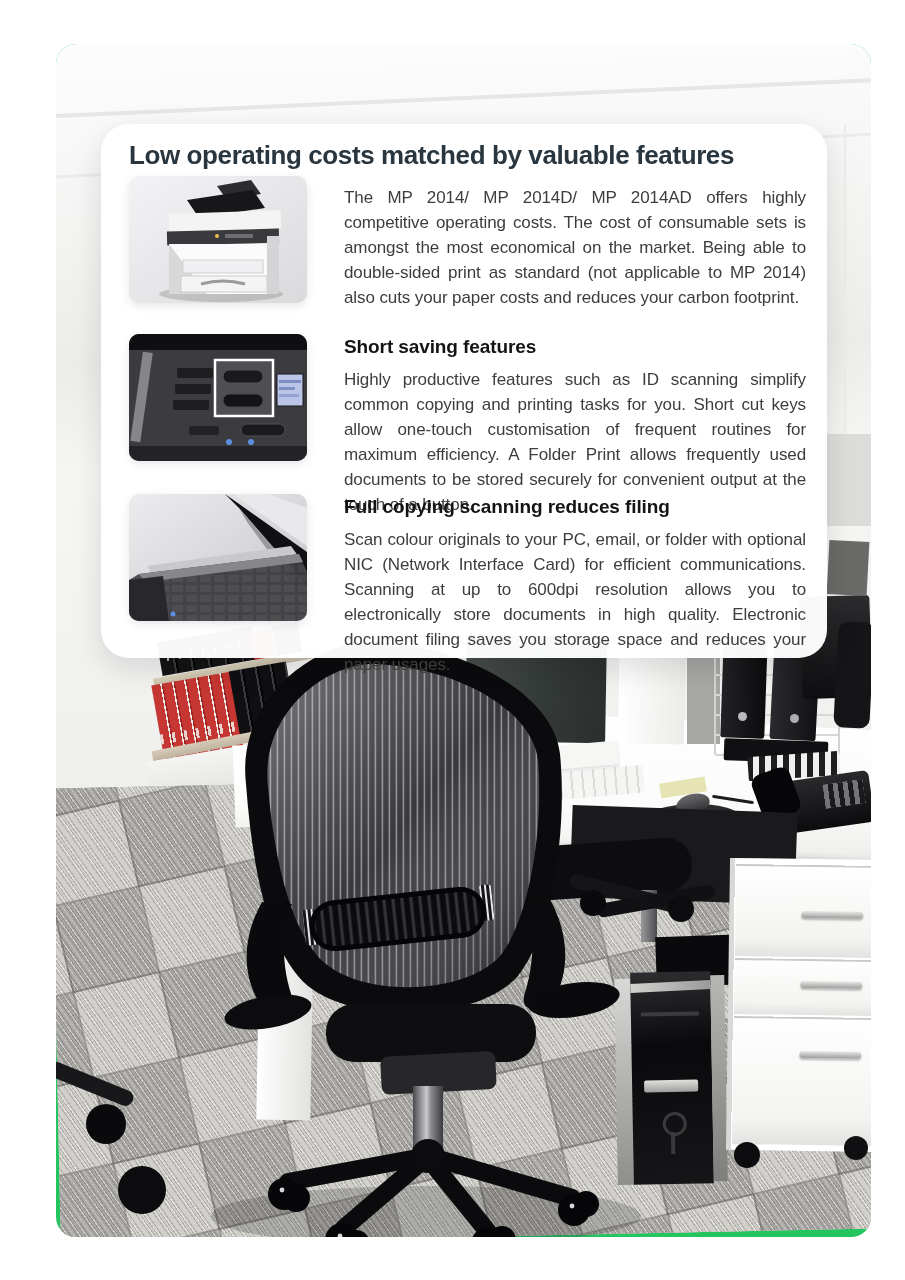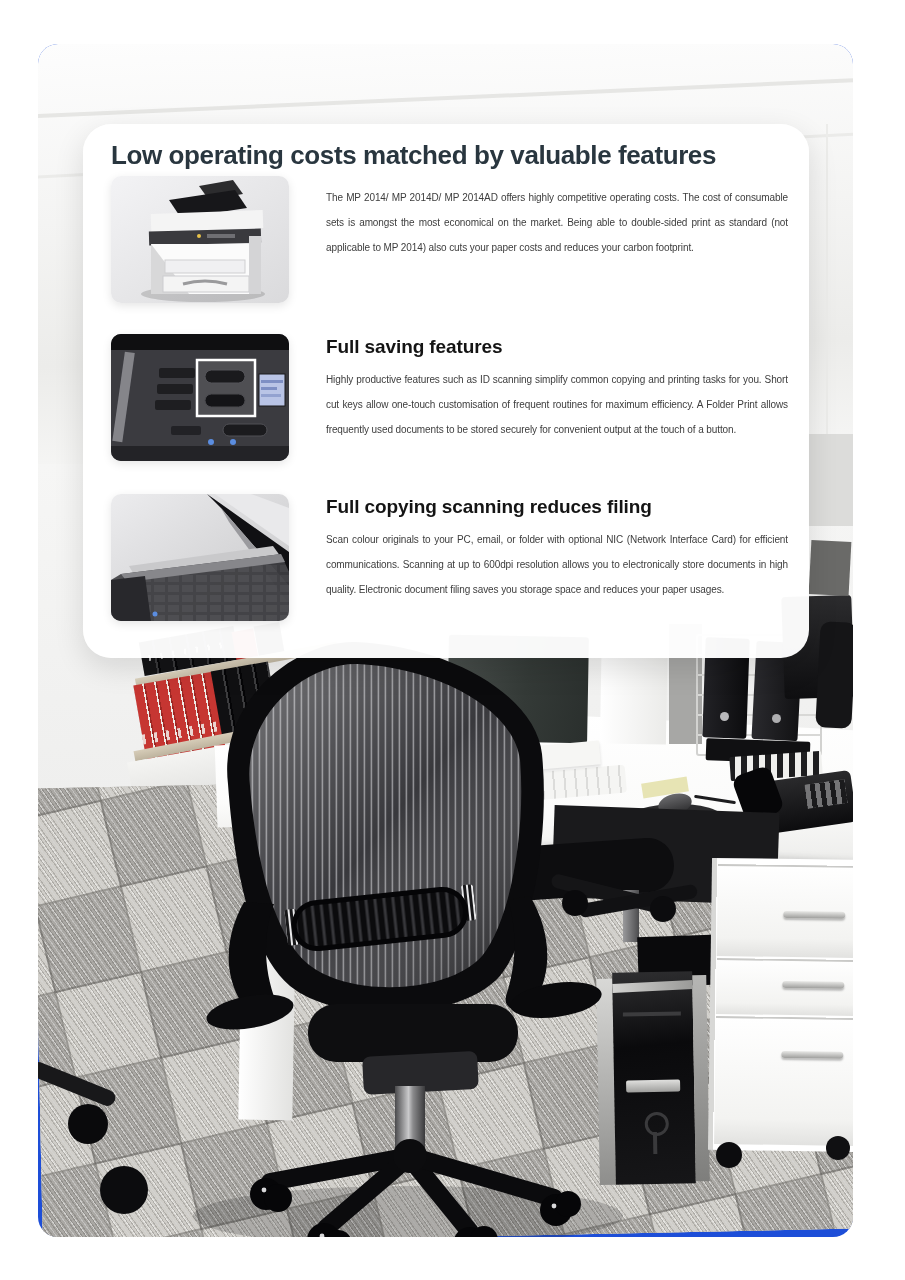--- a/index.html
+++ b/index.html
@@ -1,19 +1,19 @@
 <!DOCTYPE html>
 <html><head>
 <meta charset="utf-8">
 <style>
   html,body{margin:0;padding:0;background:#ffffff;}
   .stage{position:relative;width:905px;height:1280px;background:#ffffff;overflow:hidden;
          font-family:"Liberation Sans","DejaVu Sans",sans-serif;}
-  .photo{position:absolute;left:38px;top:44px;width:815px;height:1193px;border-radius:20px;
-         overflow:hidden;background:#1d4ed8;}
+  .photo{position:absolute;left:56px;top:44px;width:815px;height:1193px;border-radius:20px;
+         overflow:hidden;background:#22c55e;}
   .abs{position:absolute;}
   
   .ceiling{left:0;top:0;width:815px;height:420px;
     background:linear-gradient(178deg,#fdfdfd 0%,#f4f4f3 40%,#ececea 72%,#f7f7f6 100%);}
   .ceil-line1{left:-20px;top:52px;width:860px;height:4px;background:#e6e6e4;transform:rotate(-2.5deg);}
   .ceil-line2{left:-20px;top:110px;width:860px;height:3px;background:#ebebe9;transform:rotate(-3deg);}
   .backwall{left:0;top:420px;width:815px;height:330px;background:linear-gradient(180deg,#f6f6f5,#efefee);}
   .wallline1{left:788px;top:80px;width:2px;height:330px;background:#ececea;}
   .glass-panel{left:770px;top:390px;width:45px;height:92px;background:#dcdcda;}
   
@@ -126,21 +126,21 @@
     background:rgba(255,255,255,.97);box-shadow:0 10px 30px rgba(0,0,0,.12);}
   .title{position:absolute;left:28px;top:16px;margin:0;font-size:26px;font-weight:700;
     letter-spacing:-0.4px;color:#29363f;white-space:nowrap;}
   .row{position:absolute;left:0;width:726px;height:150px;}
   .row1{top:52px;} .row2{top:210px;} .row3{top:370px;}
   .thumb{position:absolute;left:28px;top:0;width:178px;height:127px;border-radius:10px;overflow:hidden;
     box-shadow:0 3px 10px rgba(0,0,0,.10);}
   .thumb svg{display:block;}
   .txt{position:absolute;left:243px;top:0;width:462px;}
   .txt h2{margin:2px 0 0 0;font-size:19px;font-weight:700;color:#141414;letter-spacing:-0.1px;}
-  .txt p{margin:9px 0 0 0;font-size:10px;line-height:25px;color:#3d3d3d;text-align:justify;letter-spacing:-0.1px;}
+  .txt p{margin:9px 0 0 0;font-size:17px;line-height:25px;color:#3d3d3d;text-align:justify;letter-spacing:-0.1px;}
 </style>
 </head>
 <body>
 
 <div class="stage">
   <div class="photo">
 
     <div class="abs ceiling"></div>
     <div class="abs ceil-line1"></div>
     <div class="abs ceil-line2"></div>
@@ -347,21 +347,21 @@
             <rect x="150" y="46" width="22" height="3" fill="#7e8fc4"></rect>
             <rect x="150" y="53" width="16" height="3" fill="#7e8fc4"></rect>
             <rect x="150" y="60" width="20" height="3" fill="#93a2d0"></rect>
             <rect x="112" y="90" width="44" height="12" rx="6" fill="#1b1b1e" stroke="#505055"></rect>
             <rect x="60" y="92" width="30" height="9" rx="2" fill="#222226"></rect>
             <circle cx="100" cy="108" r="3" fill="#5b8de0"></circle>
             <circle cx="122" cy="108" r="3" fill="#5b8de0"></circle>
           </svg>
         </div>
         <div class="txt">
-          <h2>Full saving features</h2>
+          <h2>Short saving features</h2>
           <p>Highly productive features such as ID scanning simplify common copying and printing tasks for you. Short cut keys allow one-touch customisation of frequent routines for maximum efficiency. A Folder Print allows frequently used documents to be stored securely for convenient output at the touch of a button.</p>
         </div>
       </div>
 
       <div class="row row3">
         <div class="thumb">
           <svg width="178" height="127" viewBox="0 0 178 127">
             <defs>
               <linearGradient id="sbg" x1="0" y1="0" x2="1" y2="1">
                 <stop offset="0" stop-color="#ececee"></stop>

